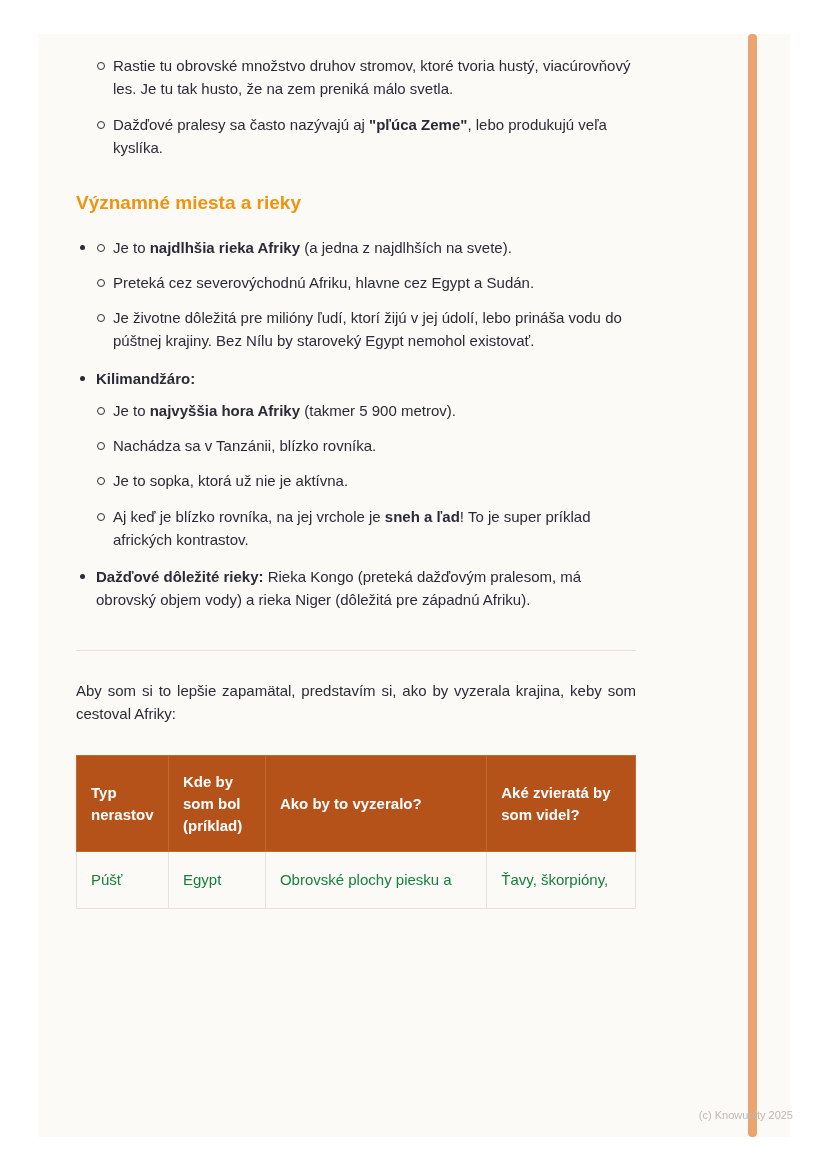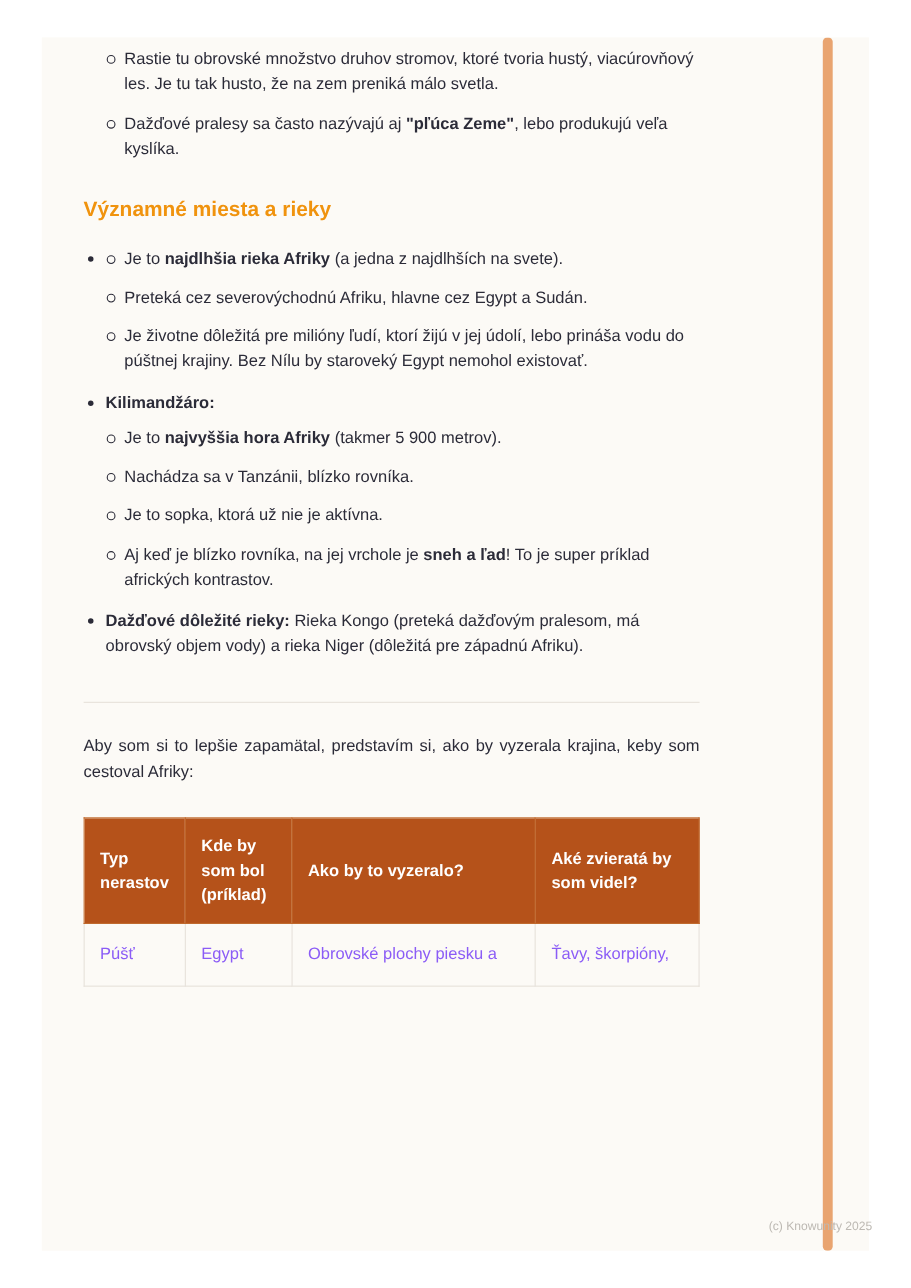--- a/index.html
+++ b/index.html
@@ -42,21 +42,21 @@
   .li1::before{
     content:"";position:absolute;left:4px;top:9px;
     width:5px;height:5px;border-radius:50%;background:var(--text);
   }
   .li2{position:relative;padding-left:17px;margin-bottom:12px;}
   .li2::before{
     content:"";position:absolute;left:1px;top:8px;
     width:6px;height:6px;border-radius:50%;
     border:1.5px solid var(--text);background:transparent;
   }
-  .top-list{margin-left:20px;margin-bottom:16px;}
+  .top-list{margin-left:20px;margin-bottom:16px;margin-top:12px;}
   .sub-list{margin-top:9px;}
   .h3{
     font-size:19px;font-weight:700;color:var(--accent);
     margin:32px 0 20px 0;line-height:1.3;
   }
   .divider{
     border:none;border-top:1px solid var(--border);
     margin:38px 0 0 0;
   }
   .h2{
@@ -75,21 +75,21 @@
   }
   th{
     background:var(--tableHeaderBg);
     color:#ffffff;font-weight:700;text-align:left;
     padding:15px 14px;vertical-align:middle;
     border:1px solid #c06a2e;line-height:1.45;
   }
   td{
     padding:17px 14px;vertical-align:top;
     border:1px solid var(--border);
-    color:#8b5cf6;line-height:1.45;
+    color:#15803d;line-height:1.45;
   }
   .edge-bar{
     position:absolute;
     top:0;bottom:0;right:33px;width:9px;
     background:var(--bar);
     border-radius:4px;
   }
   .watermark{
     position:absolute;
     right:35px;bottom:50px;

